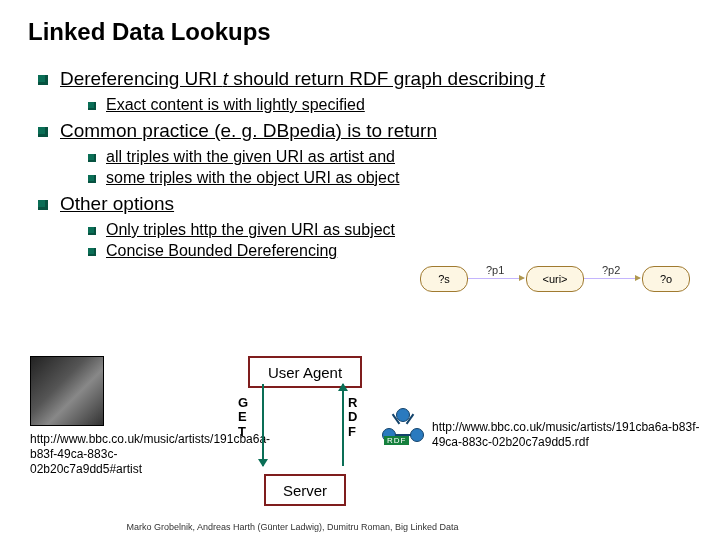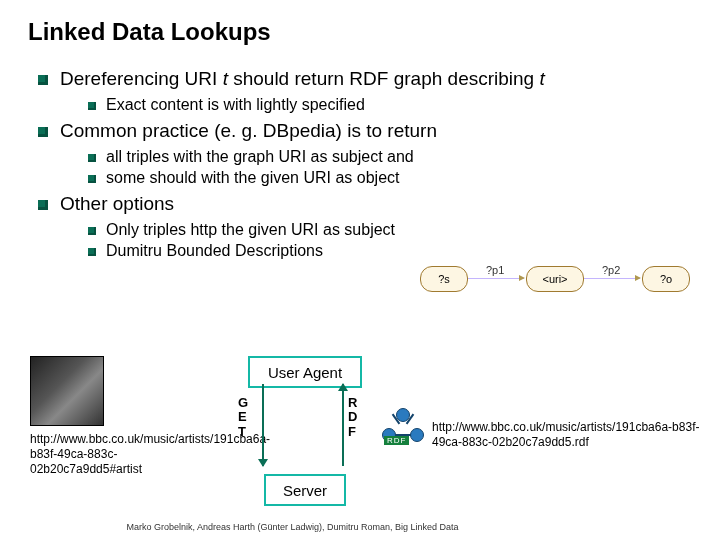--- a/index.html
+++ b/index.html
@@ -21,20 +21,21 @@
   .title {
     font-size: 24px;
     font-weight: bold;
     margin-bottom: 22px;
   }
   ul.level1 {
     list-style: none;
     padding: 0;
     margin: 0 0 0 10px;
     font-size: 19px;
+    text-decoration: underline;
   }
   ul.level1 > li {
     margin: 6px 0 4px 0;
     padding-left: 22px;
     position: relative;
   }
   ul.level1 > li::before {
     content: "";
     position: absolute;
     left: 0;
@@ -131,21 +132,21 @@
     position: absolute;
     left: 0;
     top: 76px;
     width: 192px;
     font-size: 12px;
     line-height: 1.25;
   }
   .box {
     position: absolute;
     background: #fff;
-    border: 2px solid #14b8a6;
+    border: 2px solid #7f1d1d;
     display: flex;
     align-items: center;
     justify-content: center;
     font-size: 15px;
   }
   .ua-box   { left: 218px; top: 0;   width: 110px; height: 28px; }
   .srv-box  { left: 234px; top: 118px; width: 78px;  height: 28px; }
   .get-lbl  { position:absolute; left: 208px; top: 40px; font-size: 13px; line-height: 1.1; font-weight: bold; }
   .rdf-lbl  { position:absolute; left: 318px; top: 40px; font-size: 13px; line-height: 1.1; font-weight: bold; }
   .arrow-down, .arrow-up {
@@ -230,28 +231,28 @@
 
   <ul class="level1">
     <li>
       <span>Dereferencing URI </span><span class="italic">t</span><span> should return RDF graph describing </span><span class="italic">t</span>
       <ul class="level2">
         <li>Exact content is with lightly specified</li>
       </ul>
     </li>
     <li>Common practice (e. g. DBpedia) is to return
       <ul class="level2">
-        <li>all triples with the graph URI as subject and</li>
-        <li>some should with the given URI as object</li>
+        <li>all triples with the given URI as artist and</li>
+        <li>some triples with the object URI as object</li>
       </ul>
     </li>
     <li>Other options
       <ul class="level2">
         <li>Only triples http the given URI as subject</li>
-        <li>Dumitru Bounded Descriptions</li>
+        <li>Concise Bounded Dereferencing</li>
       </ul>
     </li>
   </ul>
 
   <div class="graph">
     <div class="node" style="left:0; top:12px;">?s</div>
     <div class="edge" style="left:48px; top:24px; width:56px;">
       <span class="elabel" style="left:18px;">?p1</span>
     </div>
     <div class="node" style="left:106px; top:12px; width:56px;text-align:right;">&lt;uri&gt;</div>

